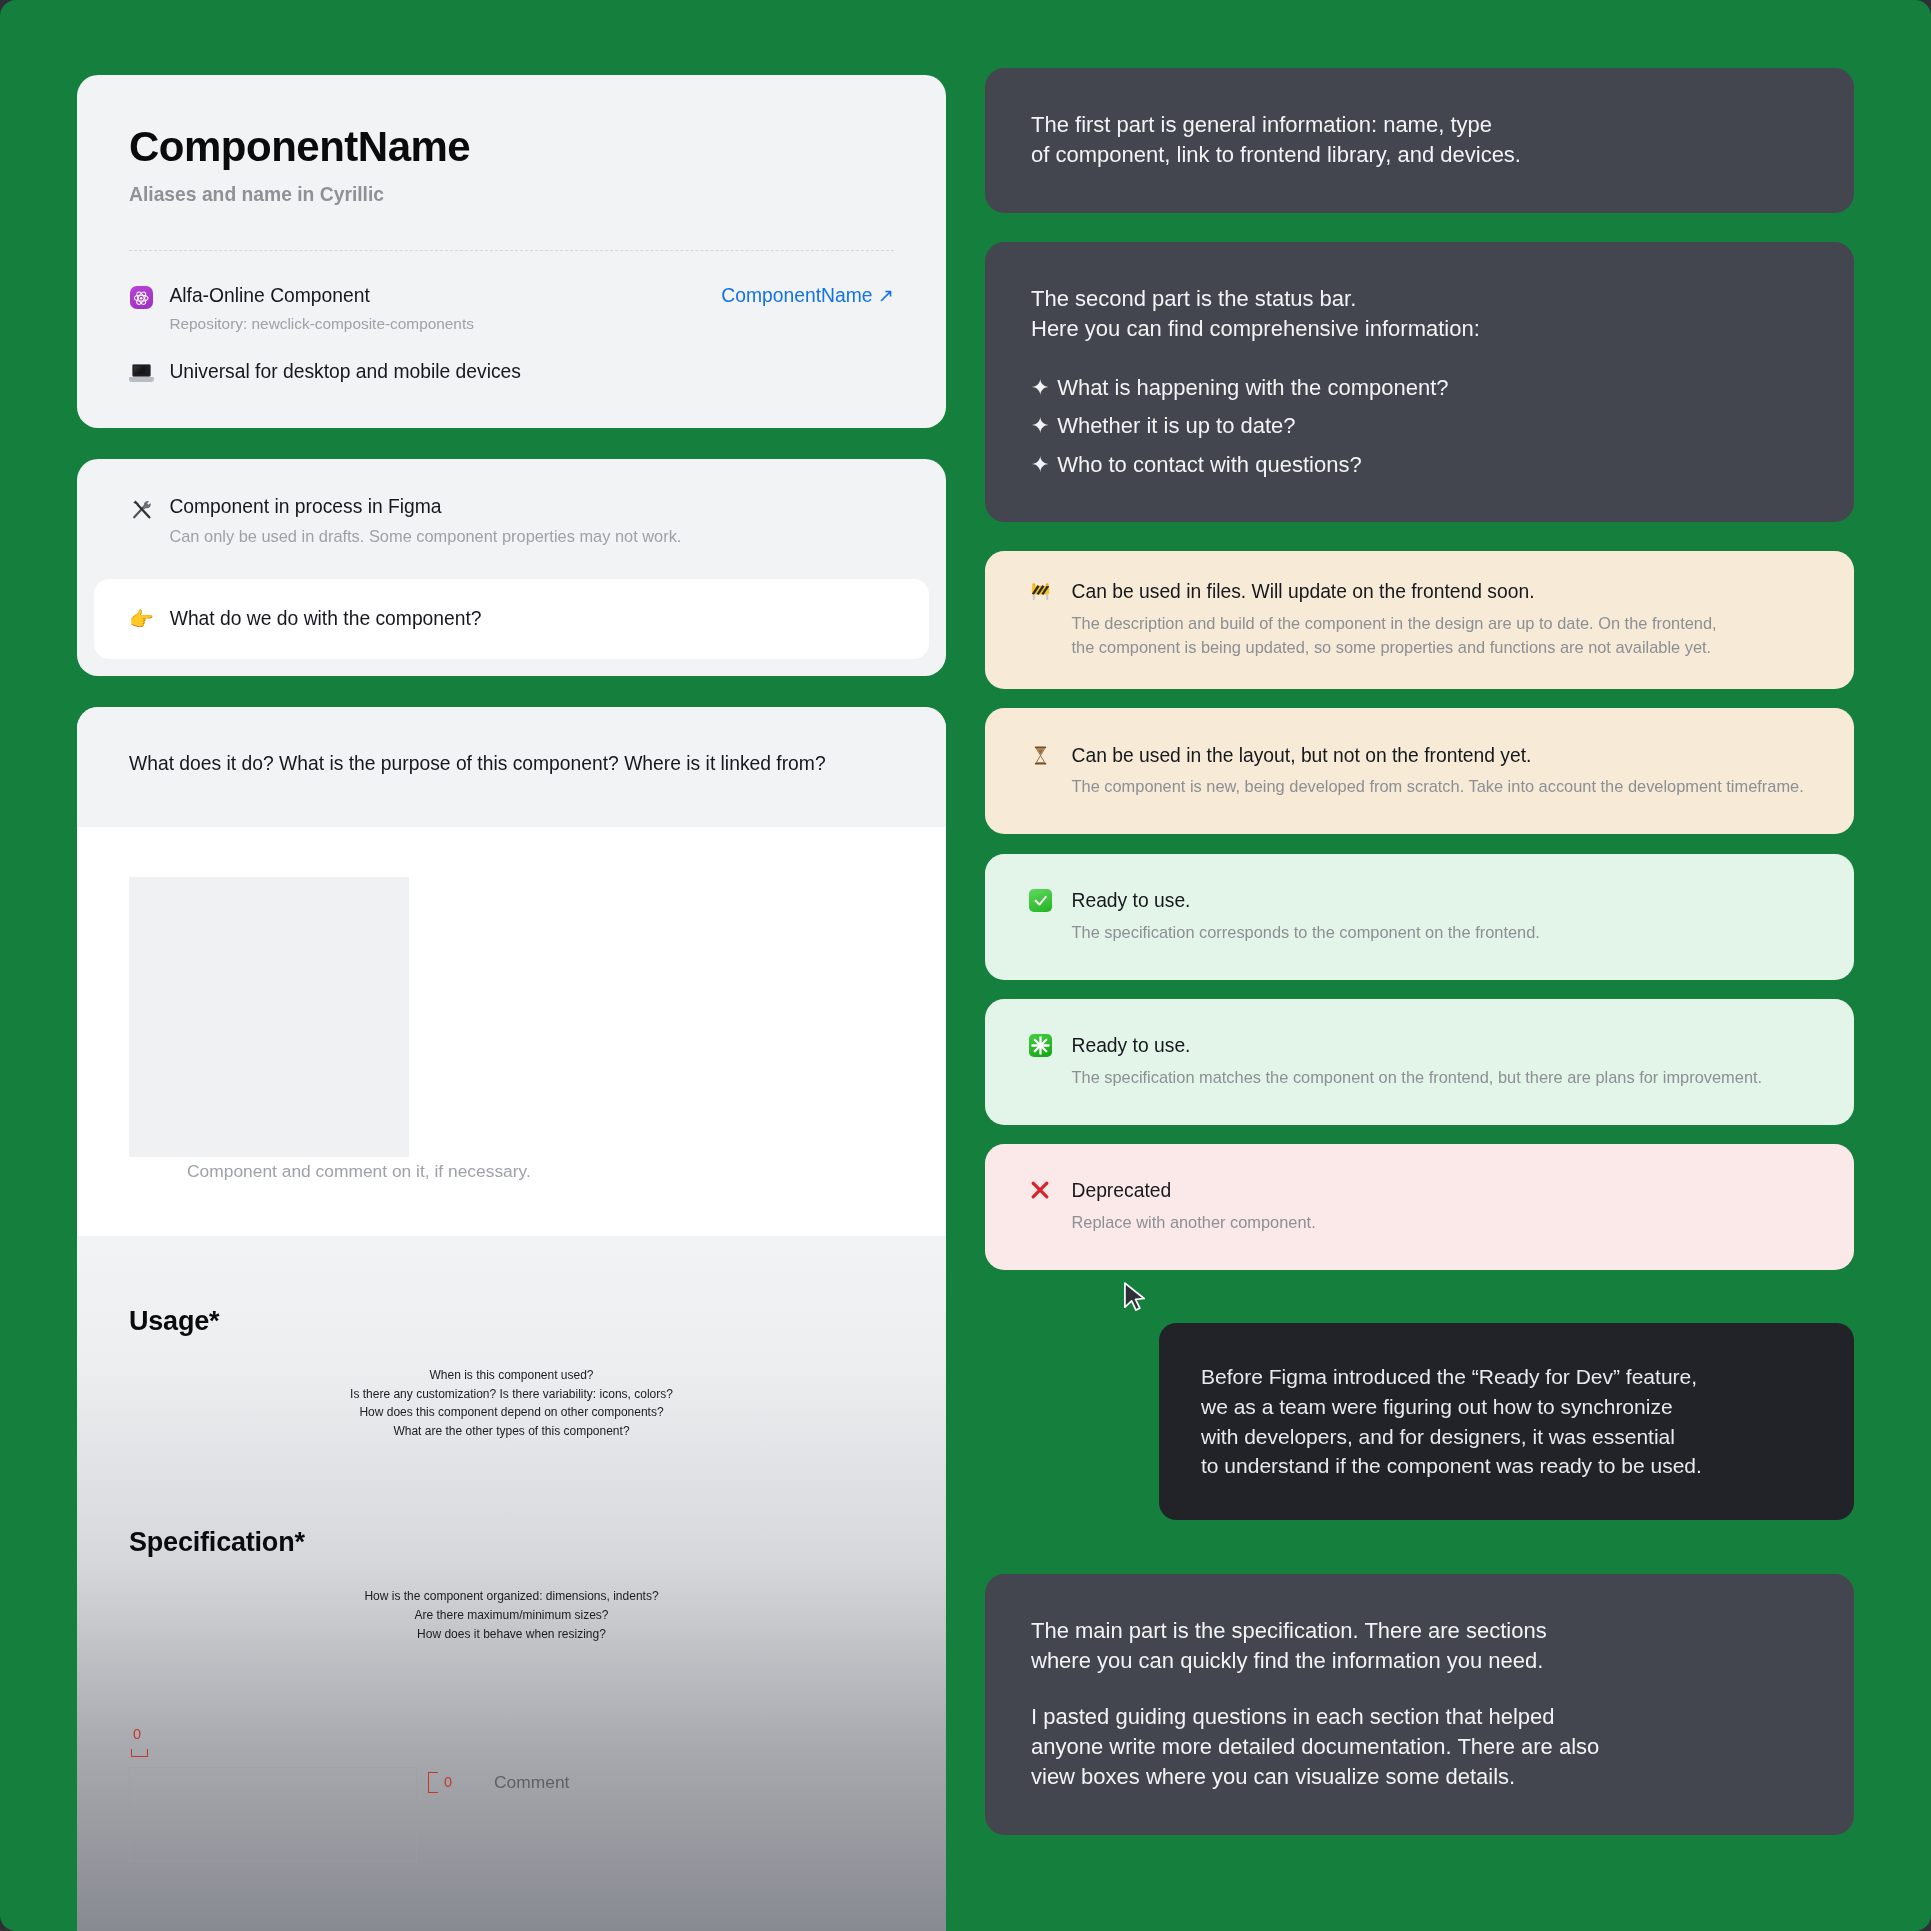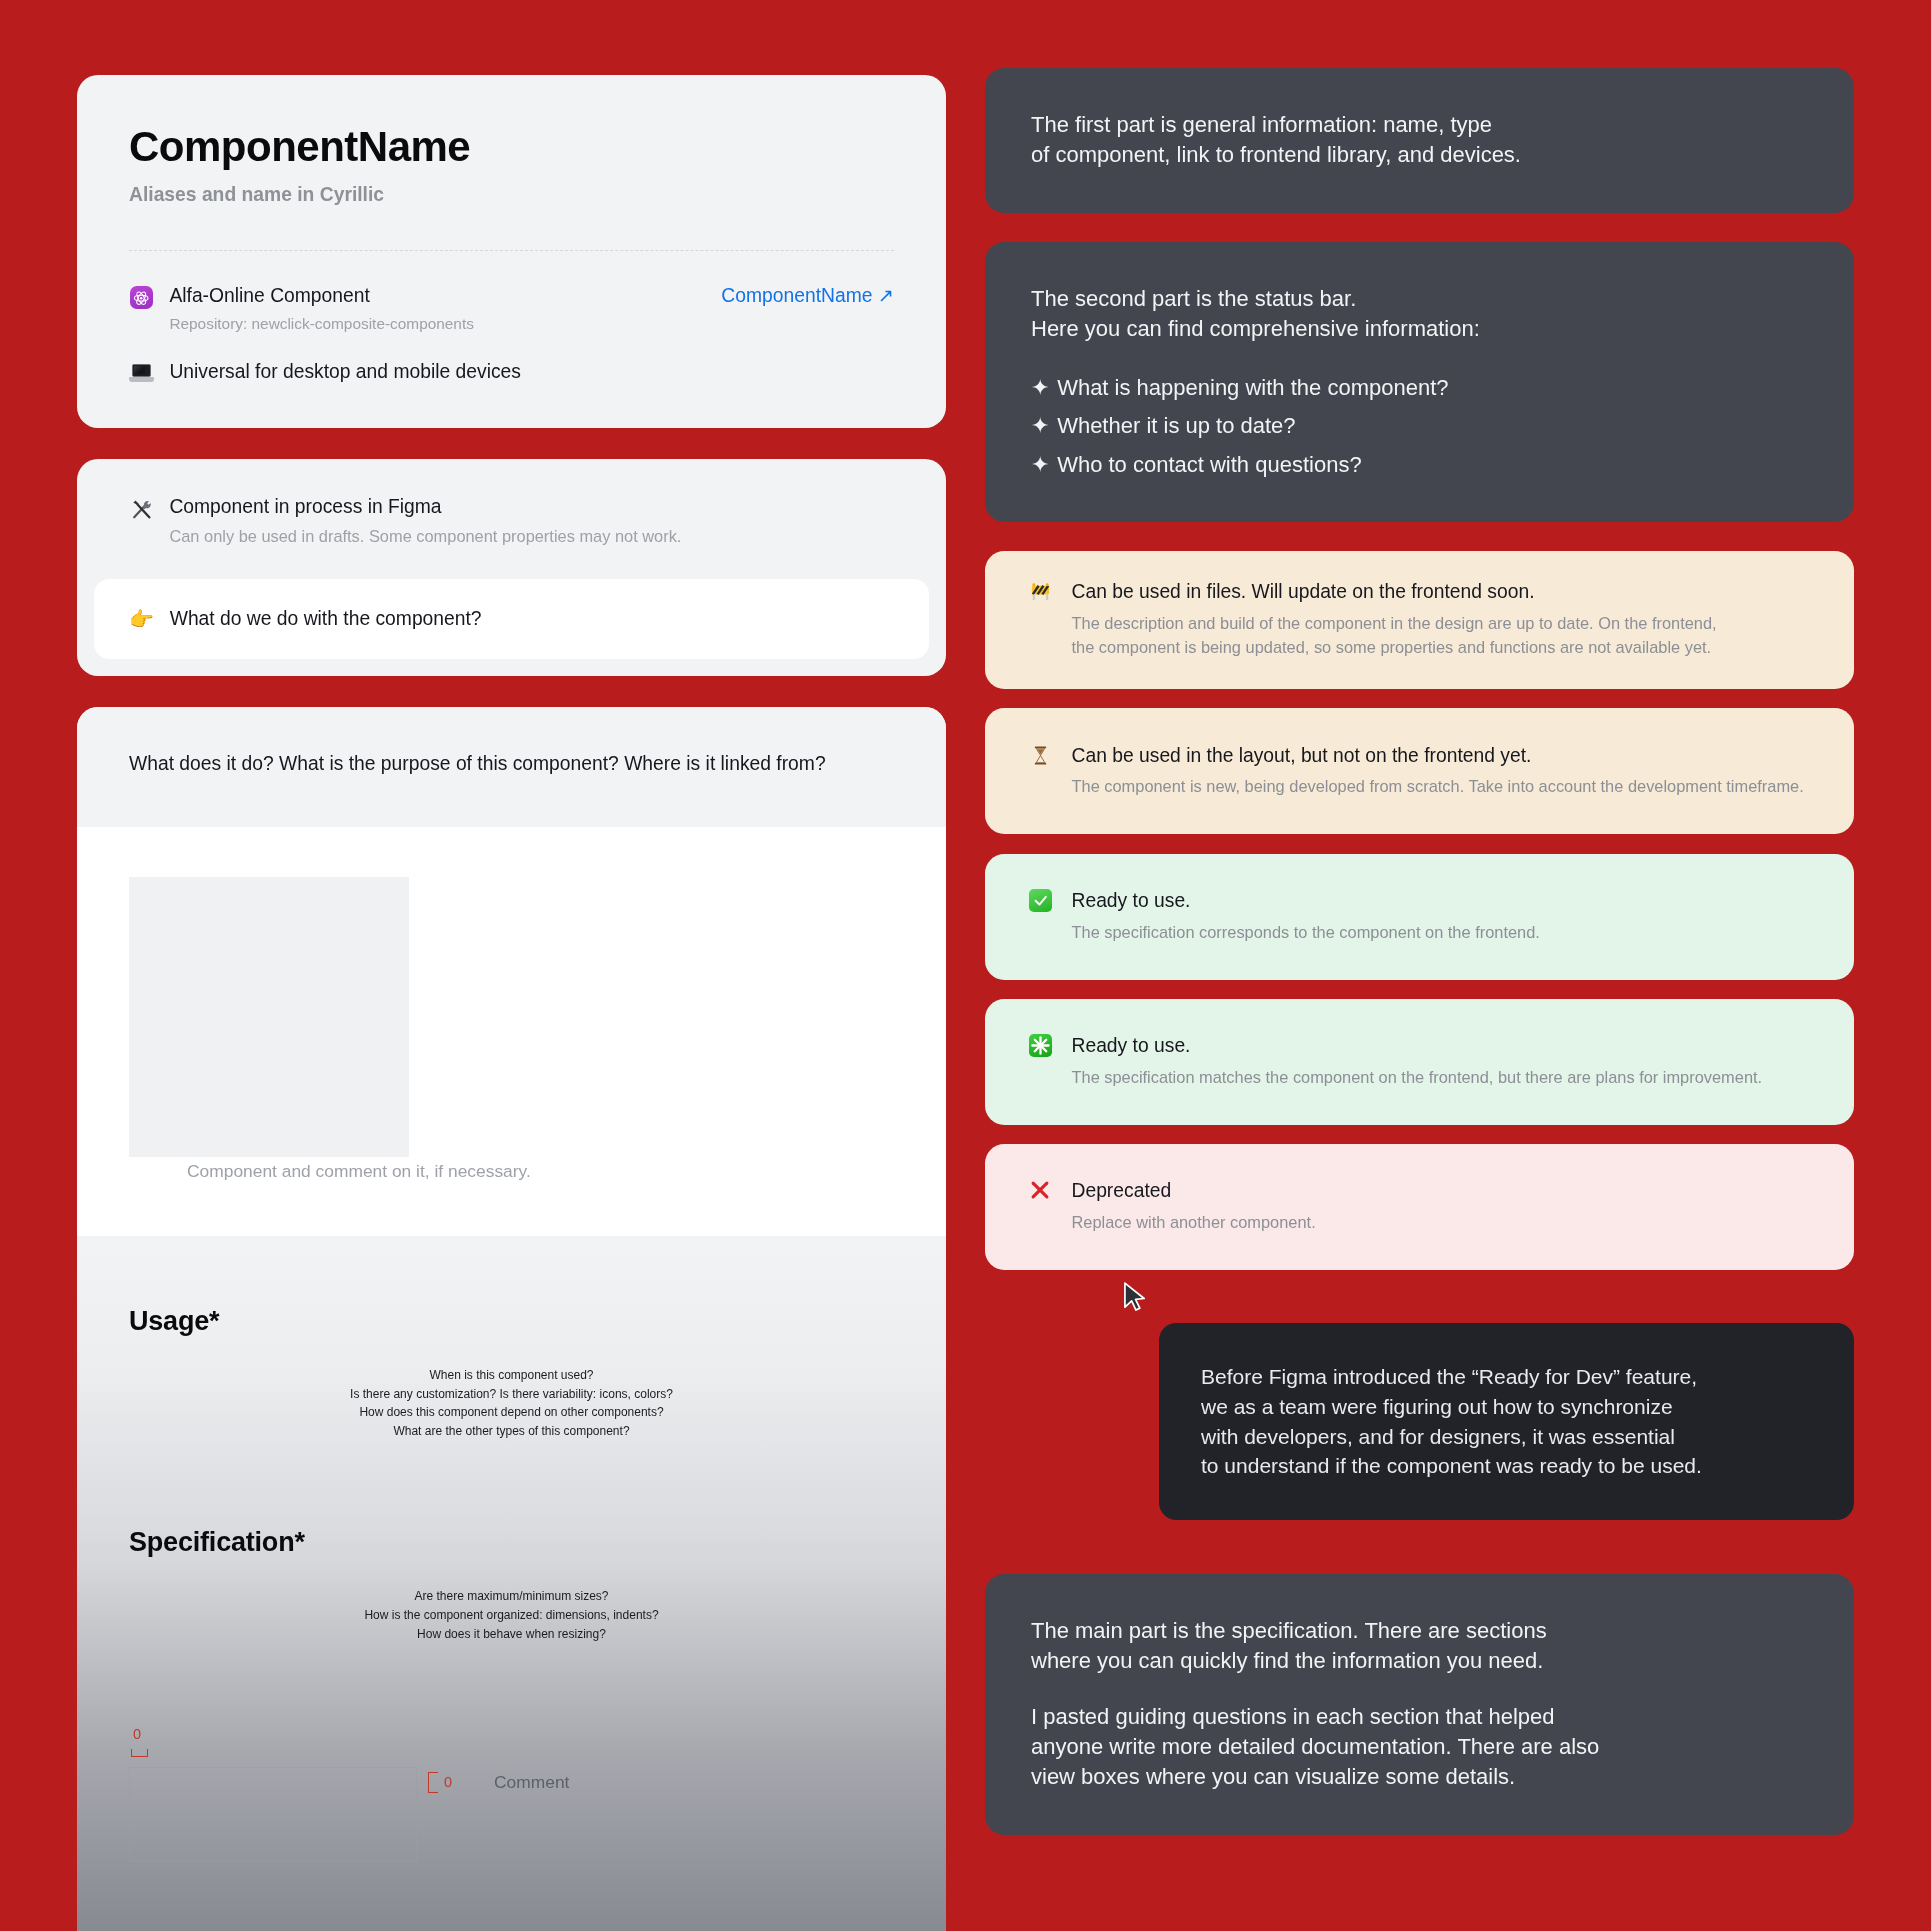--- a/index.html
+++ b/index.html
@@ -5,21 +5,22 @@
   * { box-sizing: border-box; margin: 0; padding: 0; }
   html, body {
     width: 1931px; height: 1931px;
     background: #2e3038;
     font-family: "Liberation Sans", sans-serif;
     overflow: hidden;
   }
   .page {
     position: relative;
     width: 1931px; height: 1931px;
-    background: #b91c1c;
+    background: #15803d;
+    border-radius: 16px;
   }
 
   
   .left-col {
     position: absolute;
     left: 77px; top: 75px;
     width: 869px;
   }
 
   .card {
@@ -363,22 +364,22 @@
           <div>When is this component used?</div>
           <div>Is there any customization? Is there variability: icons, colors?</div>
           <div>How does this component depend on other components?</div>
           <div>What are the other types of this component?</div>
         </div>
 
         <div class="sec-gap"></div>
 
         <div class="sec-h">Specification*</div>
         <div class="sec-list">
+          <div>How is the component organized: dimensions, indents?</div>
           <div>Are there maximum/minimum sizes?</div>
-          <div>How is the component organized: dimensions, indents?</div>
           <div>How does it behave when resizing?</div>
         </div>
 
         <div class="measure-wrap">
           <div class="m-label-top">0</div>
           <div class="m-tick-top"></div>
           <div class="measure-box"></div>
           <div class="m-tick-right"></div>
           <div class="m-label-right">0</div>
           <div class="m-comment">Comment</div>

